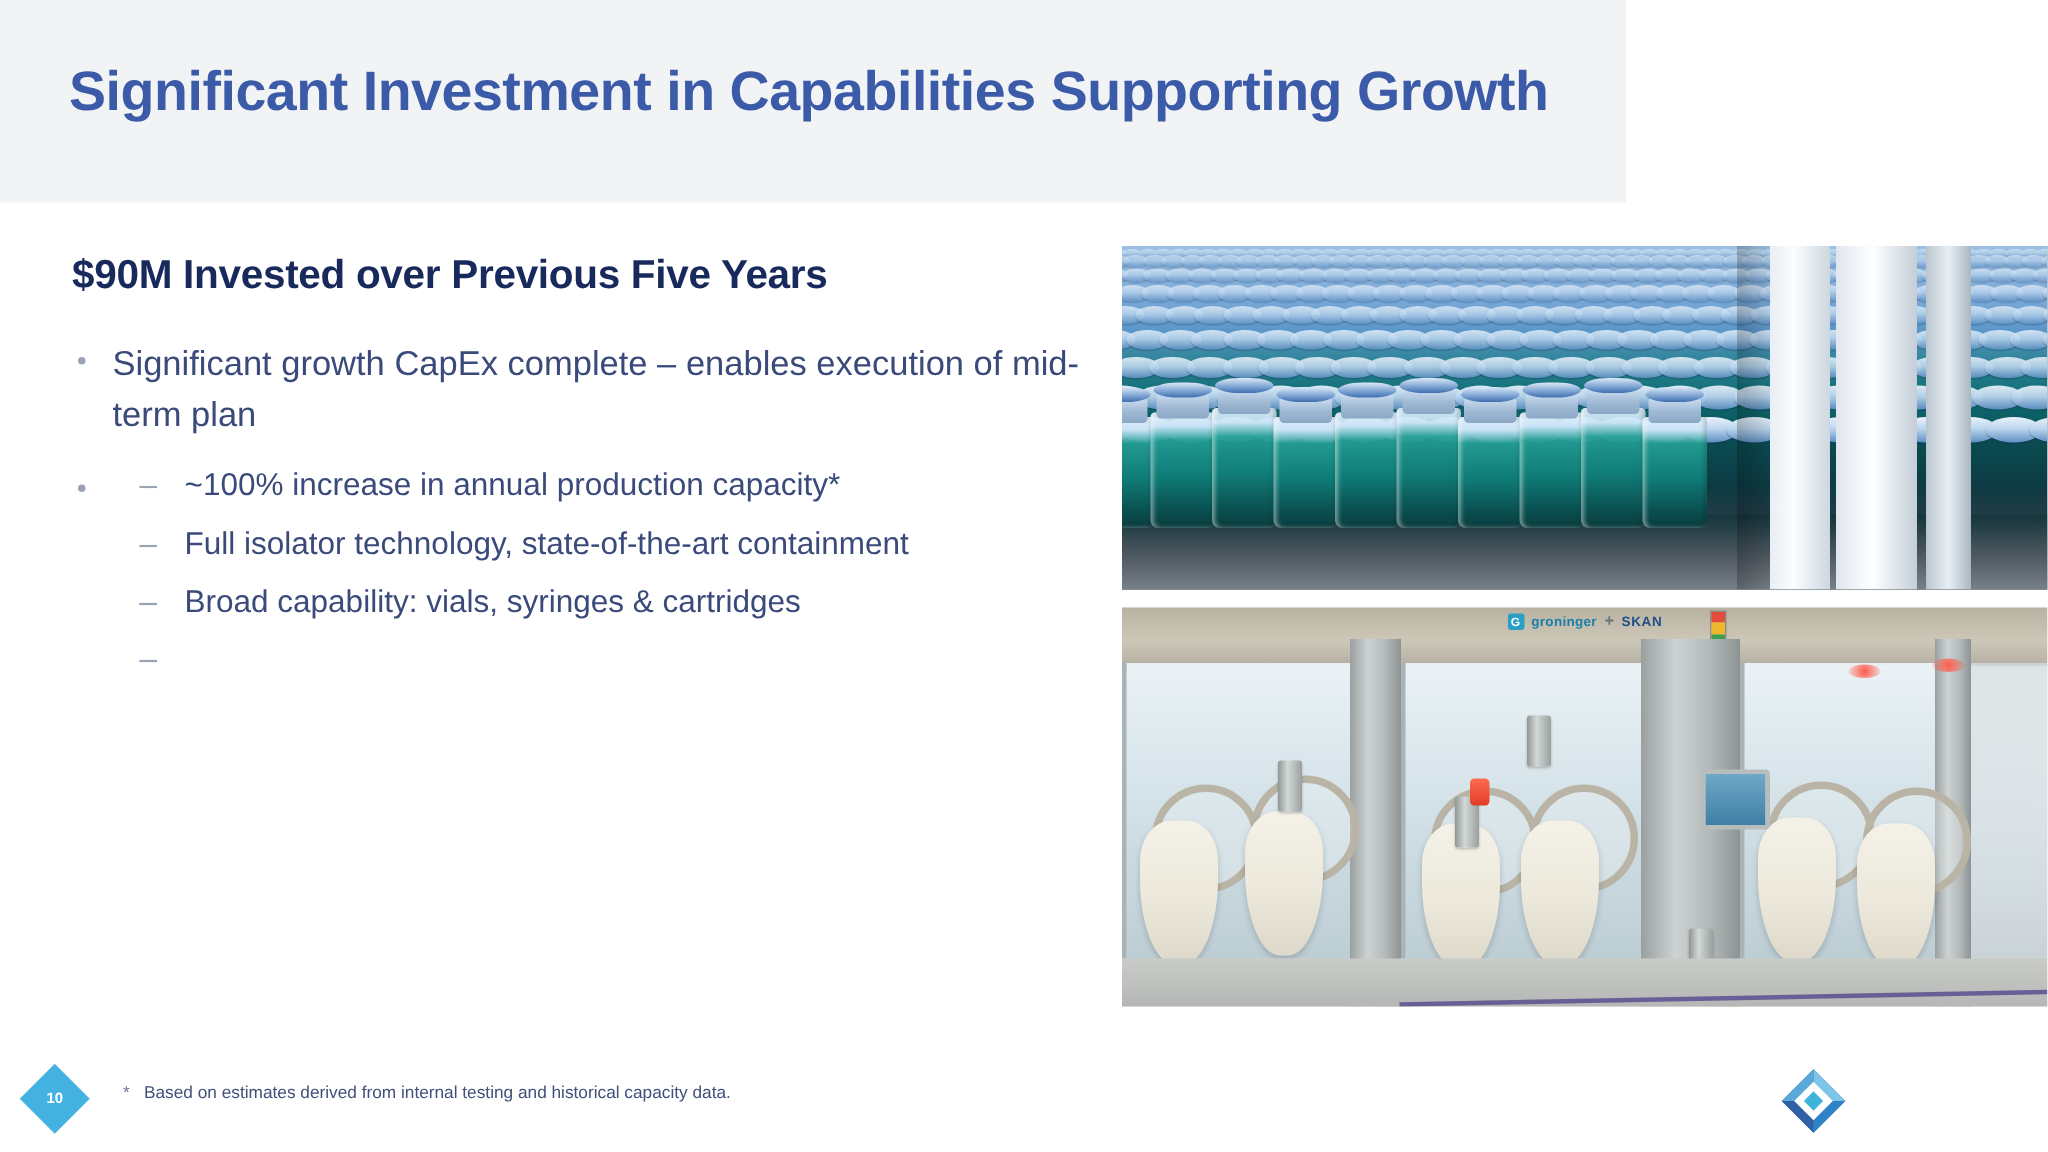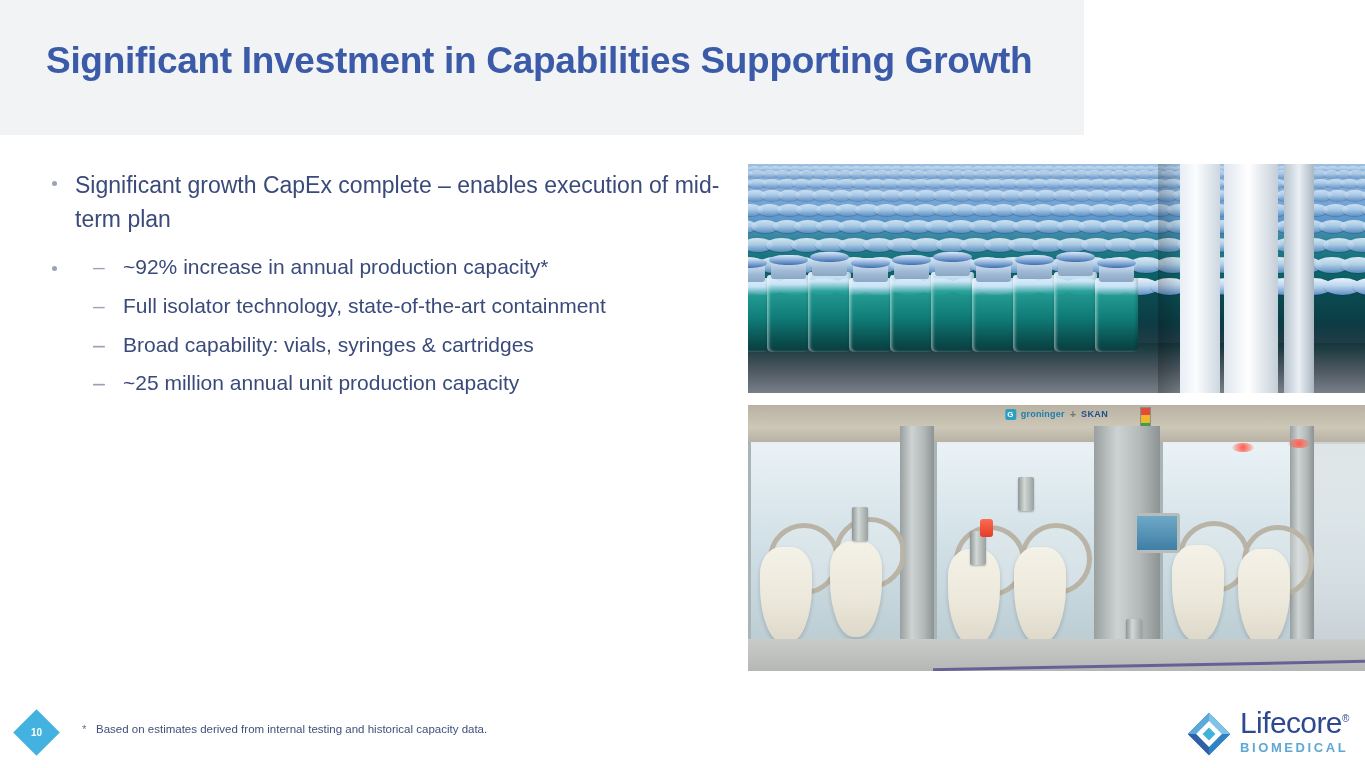--- a/index.html
+++ b/index.html
@@ -420,53 +420,53 @@
 </style>
 </head>
 <body>
 
 <div id="title-band">
   <div id="slide-title">Significant Investment in Capabilities Supporting Growth</div>
 </div>
 
 <div id="content-left">
 
+  <h2 id="subheading">$90M Invested over Previous Five Years</h2>
 
   <ul class="bullets">
 
     <li class="bullet-item">
       <span class="bullet-dot"></span>
       <span>Significant growth CapEx complete – enables execution of mid-term plan</span>
     </li>
 
     <li class="bullet-item">
       <span class="bullet-dot"></span>
 
       <ul class="subbullets" id="subbullet-group">
         <li class="subbullet-item">
           <span class="dash">–</span>
-          <span>~92% increase in annual production capacity*</span>
+          <span>~100% increase in annual production capacity*</span>
         </li>
         <li class="subbullet-item">
           <span class="dash">–</span>
           <span>Full isolator technology, state-of-the-art containment</span>
         </li>
         <li class="subbullet-item">
           <span class="dash">–</span>
         </li>
         <li class="subbullet-item">
           <span class="dash">–</span>
           <span>Broad capability: vials, syringes &amp; cartridges</span>
         </li>
         <li class="subbullet-item">
           <span class="dash">–</span>
         </li>
         <li class="subbullet-item">
           <span class="dash">–</span>
-          <span>~25 million annual unit production capacity</span>
         </li>
       </ul>
     </li>
 
   </ul>
 </div>
 
 <div class="photo" id="photo-vials">
   <div class="vials-bg"></div>
 
@@ -909,17 +909,13 @@
 <div id="logo">
   <svg id="logo-mark" viewBox="0 0 100 100">
     <polygon points="50,4 96,50 50,96 4,50" fill="#2e6fb5"></polygon>
     <polygon points="50,4 96,50 50,50" fill="#7ec3e8"></polygon>
     <polygon points="50,4 50,50 4,50" fill="#5aa9d8"></polygon>
     <polygon points="4,50 50,50 50,96" fill="#2f5fa5"></polygon>
     <polygon points="50,50 96,50 50,96" fill="#2f82c4"></polygon>
     <polygon points="50,22 78,50 50,78 22,50" fill="#ffffff"></polygon>
     <polygon points="50,36 64,50 50,64 36,50" fill="#3fb3d9"></polygon>
   </svg>
-  <div id="logo-text">
-    <div id="logo-word"><span>Lifecore</span><sup>®</sup></div>
-    <div id="logo-sub">BIOMEDICAL</div>
-  </div>
 </div>
 
 </body></html>

